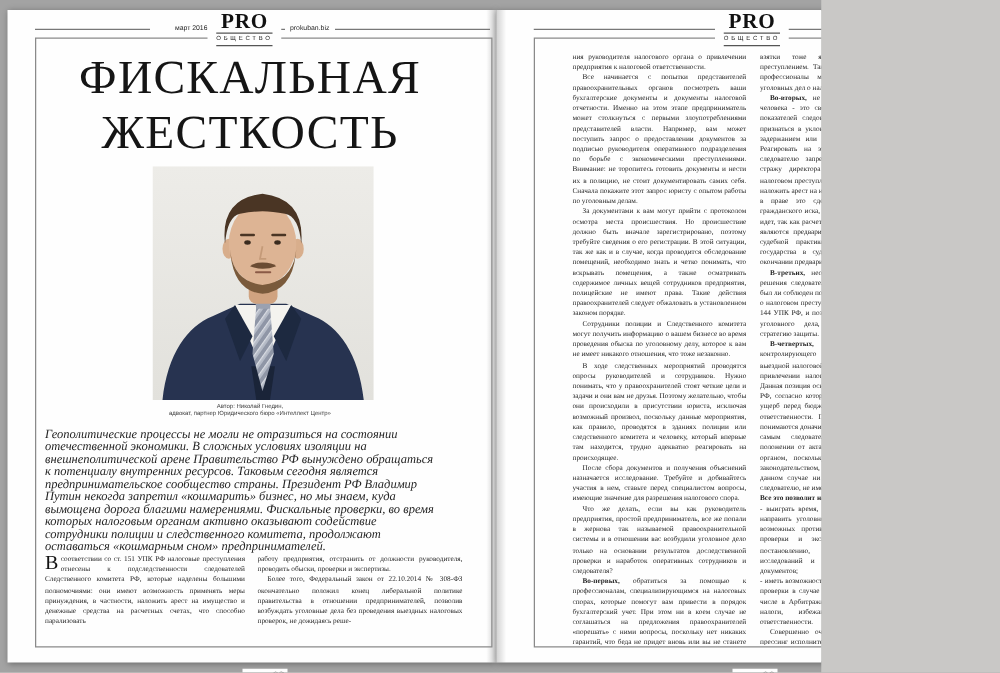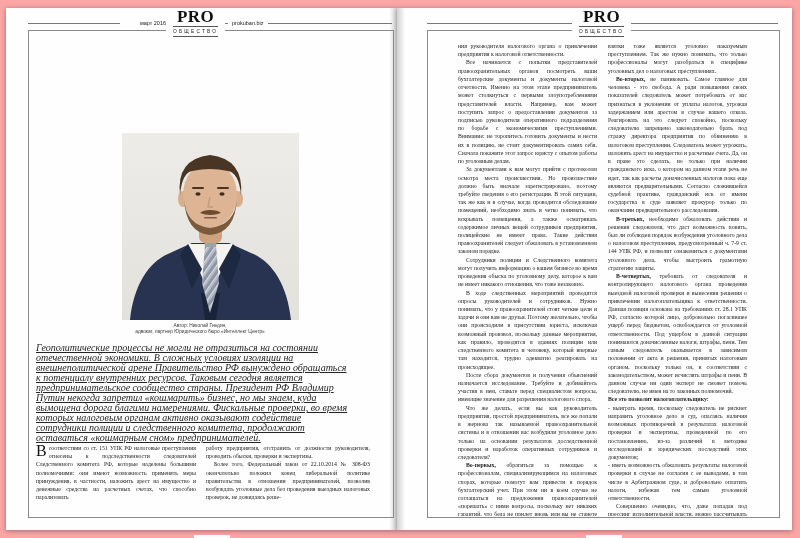--- a/index.html
+++ b/index.html
@@ -1,16 +1,16 @@
 <!DOCTYPE html>
 <html><head>
 <meta charset="utf-8">
 <style>
   html,body{margin:0;padding:0;background:#c9c8c6;}
-  .canvas{position:relative;width:800px;height:538px;overflow:hidden;background:#fca5a5;
+  .canvas{position:relative;width:657px;height:538px;overflow:hidden;background:#a3a3a3;
           font-family:"Liberation Serif",serif;}
   .sheet{position:absolute;top:8px;height:522px;background:#fefefe;box-shadow:0 1px 5px rgba(0,0,0,.35);}
   .sheet-left{left:6px;width:391px;}
   .sheet-right{left:397px;width:395px;}
   .spine{position:absolute;top:8px;height:522px;left:389px;width:16px;z-index:1;
          background:linear-gradient(90deg,rgba(0,0,0,0),rgba(0,0,0,.16) 45%,rgba(0,0,0,.16) 55%,rgba(0,0,0,0));}
   .frame{position:absolute;border:1px solid #8a8a8a;z-index:1;}
   .frame-left{left:28px;top:30px;width:364px;height:486px;}
   .frame-right{left:427px;top:30px;width:351px;height:486px;}
   .hrule{position:absolute;top:23px;height:1px;background:#777;z-index:1;}
@@ -29,21 +29,21 @@
   .pagenum{position:absolute;top:535px;z-index:3;background:#fefefe;text-align:right;
            font:10px/14px "Liberation Serif",serif;color:#222;padding:0 2px;}
   .pn-left{left:194px;width:32px;}
   .pn-right{left:586px;width:32px;}
   .title{position:absolute;left:36px;top:40px;width:328px;text-align:center;z-index:2;
          font:normal 38px/44px "Liberation Serif",serif;color:#151515;letter-spacing:1px;}
   .photo{position:absolute;left:122px;top:133px;width:177px;height:187px;z-index:2;}
   .caption{position:absolute;left:36px;top:323px;width:328px;text-align:center;z-index:2;
            font:4.8px/6.4px "Liberation Sans",sans-serif;color:#3a3a3a;}
   .lede{position:absolute;left:36px;top:343px;width:314px;z-index:2;
-        font:italic 10px/10px "Liberation Serif",serif;color:#242424;text-decoration:underline;}
+        font:italic 10px/10px "Liberation Serif",serif;color:#242424;}
   .tinycol{position:absolute;z-index:2;overflow:hidden;text-align:justify;
            font:5.8px/1.42 "Liberation Serif",serif;color:#1e1e1e;}
   .lp-col1{left:36px;top:444px;width:160px;height:70px;}
   .lp-col2{left:206px;top:444px;width:164px;height:70px;}
   .rp-col1{left:458px;top:42px;width:139px;height:474px;}
   .rp-col2{left:608px;top:42px;width:139px;height:474px;}
   .para{margin:0;text-indent:8px;}
   .para.noindent{text-indent:0;}
   .lead{font-weight:bold;}
   .dropcap{float:left;font:normal 16px/13px "Liberation Serif",serif;color:#111;margin:0 2px 0 0;}
@@ -68,20 +68,24 @@
     <div class="pro">PRO</div>
     <div class="sub">ОБЩЕСТВО</div>
   </div>
   <div class="headlabel site-label">prokuban.biz</div>
 
   <div class="masthead mh-right">
     <div class="pro">PRO</div>
     <div class="sub">ОБЩЕСТВО</div>
   </div>
 
+  <div class="title">
+    <div>ФИСКАЛЬНАЯ</div>
+    <div>ЖЕСТКОСТЬ</div>
+  </div>
 
   <div class="photo">
     <svg width="177" height="187" viewBox="0 0 177 187" xmlns="http://www.w3.org/2000/svg">
       <defs>
         <linearGradient id="bgGrad" x1="0" y1="0" x2="0" y2="1">
           <stop offset="0" stop-color="#edece8"></stop>
           <stop offset="1" stop-color="#e2e1dc"></stop>
         </linearGradient>
         <pattern id="tieStripes" width="6" height="6" patternUnits="userSpaceOnUse" patternTransform="rotate(35)">
           <rect width="6" height="6" fill="#b4bac6"></rect>

